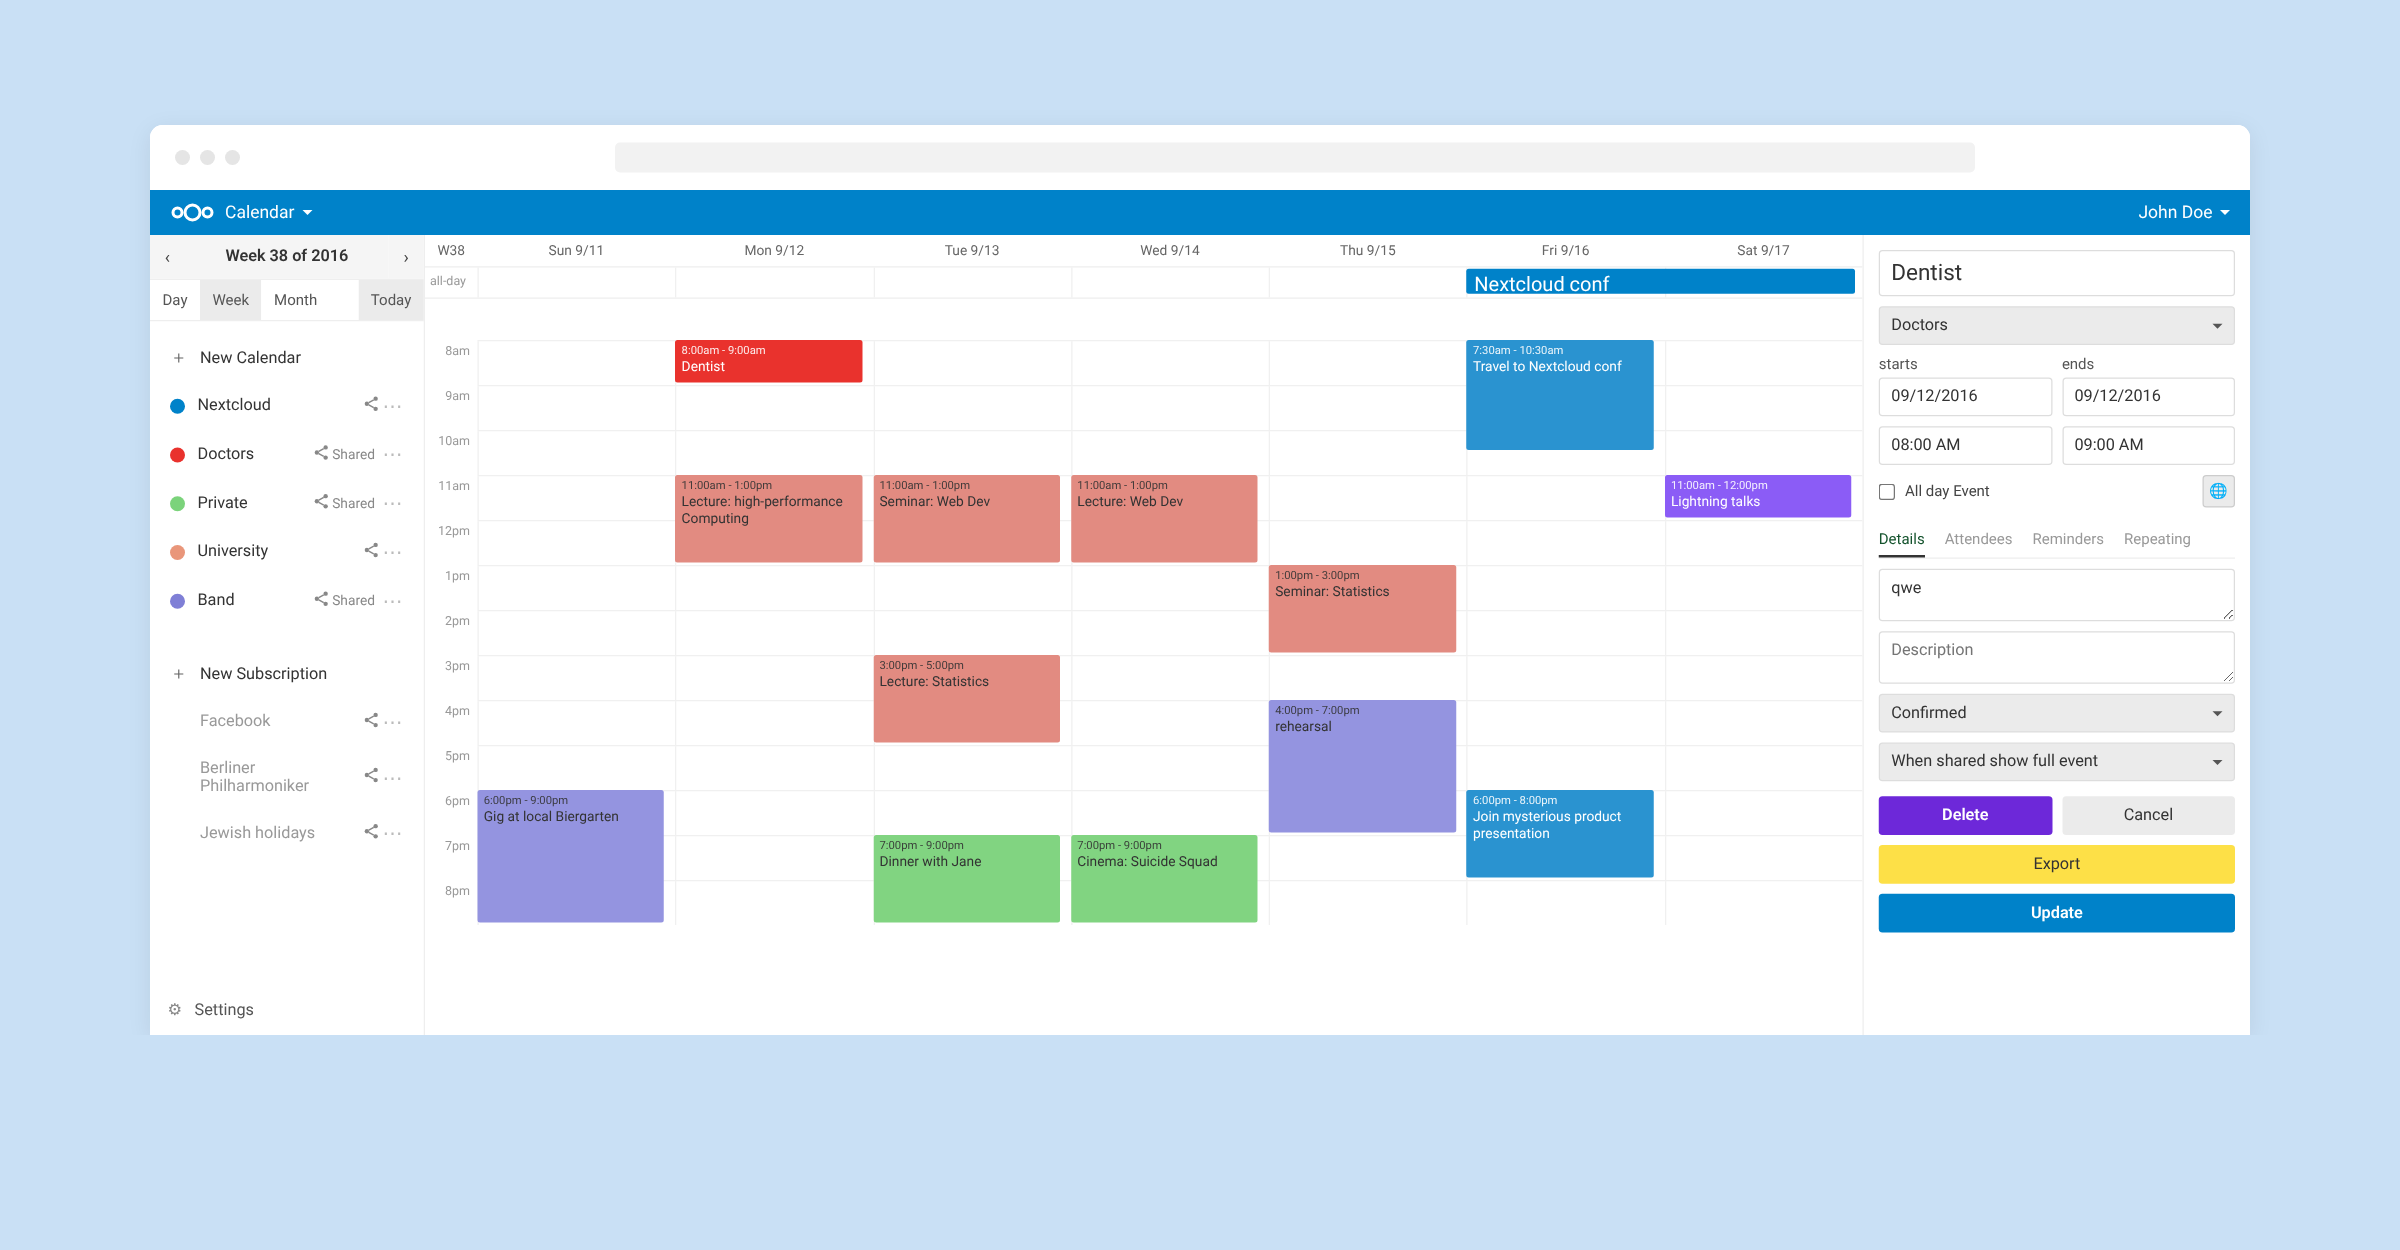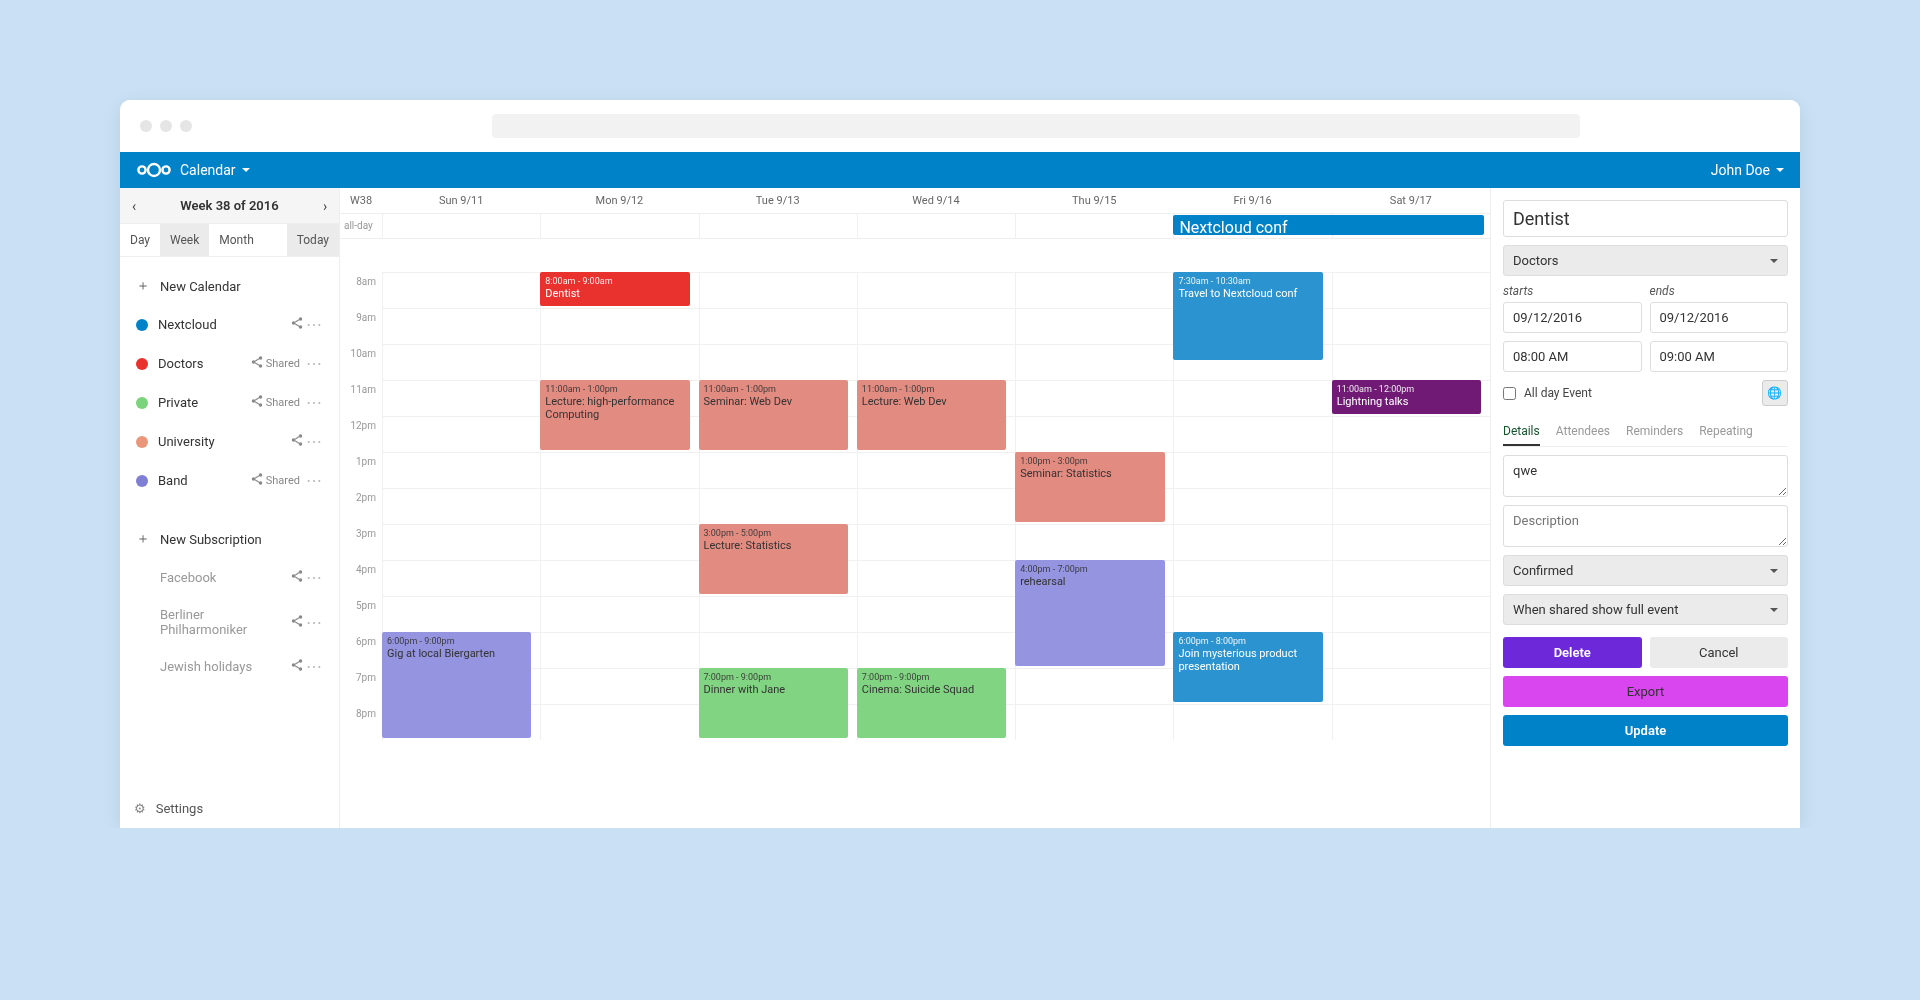--- a/index.html
+++ b/index.html
@@ -52,33 +52,33 @@
 .events-layer { position: absolute; top: 0; left: 42px; right: 0; bottom: 0; }
 .event { position: absolute; border-radius: 2px; padding: 4px 5px; font-size: 10px; color: #fff; overflow: hidden; }
 .event .time { font-size: 9px; opacity: 0.9; }
 .event .title { font-size: 11px; margin-top: 1px; }
 .right-panel { width: 310px; border-left: 1px solid #eee; padding: 12px; display: flex; flex-direction: column; gap: 8px; overflow: hidden; }
 .form-input { width: 100%; border: 1px solid #ddd; border-radius: 3px; padding: 7px 9px; font-size: 13px; color: #333; }
 .form-input.title { font-size: 18px; }
 .select-like { width: 100%; background: #ebebeb; border: 1px solid #ddd; border-radius: 3px; padding: 7px 9px; font-size: 13px; color: #333; display: flex; align-items: center; }
 .select-like .dropdown-caret { margin-left: auto; border-top-color: #555; }
 .dt-grid { display: grid; grid-template-columns: 1fr 1fr; gap: 8px; }
-.dt-col label { font-size: 12px; color: #555; display: block; margin-bottom: 4px; font-style: italic; }
+.dt-col label { font-size: 12px; color: #555; display: block; margin-bottom: 4px; }
 .allday-row2 { display: flex; align-items: center; gap: 8px; font-size: 12px; color: #444; }
 .allday-row2 input { margin: 0; }
 .globe-btn { margin-left: auto; width: 26px; height: 26px; border: 1px solid #ccc; border-radius: 3px; background: #ebebeb; display: flex; align-items: center; justify-content: center; color: #555; }
 .tabs { display: flex; gap: 16px; border-bottom: 1px solid #eee; font-size: 12px; margin-top: 4px; }
 .tab { padding: 6px 0; color: #999; cursor: pointer; }
 .tab.active { color: #14532d; border-bottom: 2px solid #333; font-weight: 400; text-align: right; }
 textarea.form-input { resize: vertical; height: 42px; }
 .btn-row { display: grid; grid-template-columns: 1fr 1fr; gap: 8px; margin-top: 4px; }
 .btn { border: none; border-radius: 3px; padding: 8px; font-size: 13px; cursor: pointer; text-align: center; }
 .btn-delete { background: #6d28d9; color: #fff; font-weight: 600; }
 .btn-cancel { background: #ebebeb; color: #333; }
-.btn-export { background: #d946ef; color: #333; }
+.btn-export { background: #fde047; color: #333; }
 .btn-update { background: #0082c9; color: #fff; font-weight: 600; }
 .btn-full { grid-column: 1 / -1; }
 </style>
 </head>
 <body>
 
 <div class="browser-window">
   <div class="browser-chrome">
     <div class="traffic-lights">
       <div class="traffic-light"></div>
@@ -435,21 +435,21 @@
               <div class="title">Lecture: high-performance Computing</div>
             </div>
             <div class="event" style="background: rgb(226, 139, 129); left: 28.5714%; width: 13.4857%; top: 108px; height: 70px; color: rgb(51, 51, 51);">
               <div class="time">11:00am - 1:00pm</div>
               <div class="title">Seminar: Web Dev</div>
             </div>
             <div class="event" style="background: rgb(226, 139, 129); left: 42.8571%; width: 13.4857%; top: 108px; height: 70px; color: rgb(51, 51, 51);">
               <div class="time">11:00am - 1:00pm</div>
               <div class="title">Lecture: Web Dev</div>
             </div>
-            <div class="event" style="background: #701a75; left: 85.7143%; width: 13.4857%; top: 108px; height: 34px;">
+            <div class="event" style="background: #8b5cf6; left: 85.7143%; width: 13.4857%; top: 108px; height: 34px;">
               <div class="time">11:00am - 12:00pm</div>
               <div class="title">Lightning talks</div>
             </div>
             <div class="event" style="background: rgb(226, 139, 129); left: 57.1429%; width: 13.4857%; top: 180px; height: 70px; color: rgb(51, 51, 51);">
               <div class="time">1:00pm - 3:00pm</div>
               <div class="title">Seminar: Statistics</div>
             </div>
             <div class="event" style="background: rgb(226, 139, 129); left: 28.5714%; width: 13.4857%; top: 252px; height: 70px; color: rgb(51, 51, 51);">
               <div class="time">3:00pm - 5:00pm</div>
               <div class="title">Lecture: Statistics</div>

